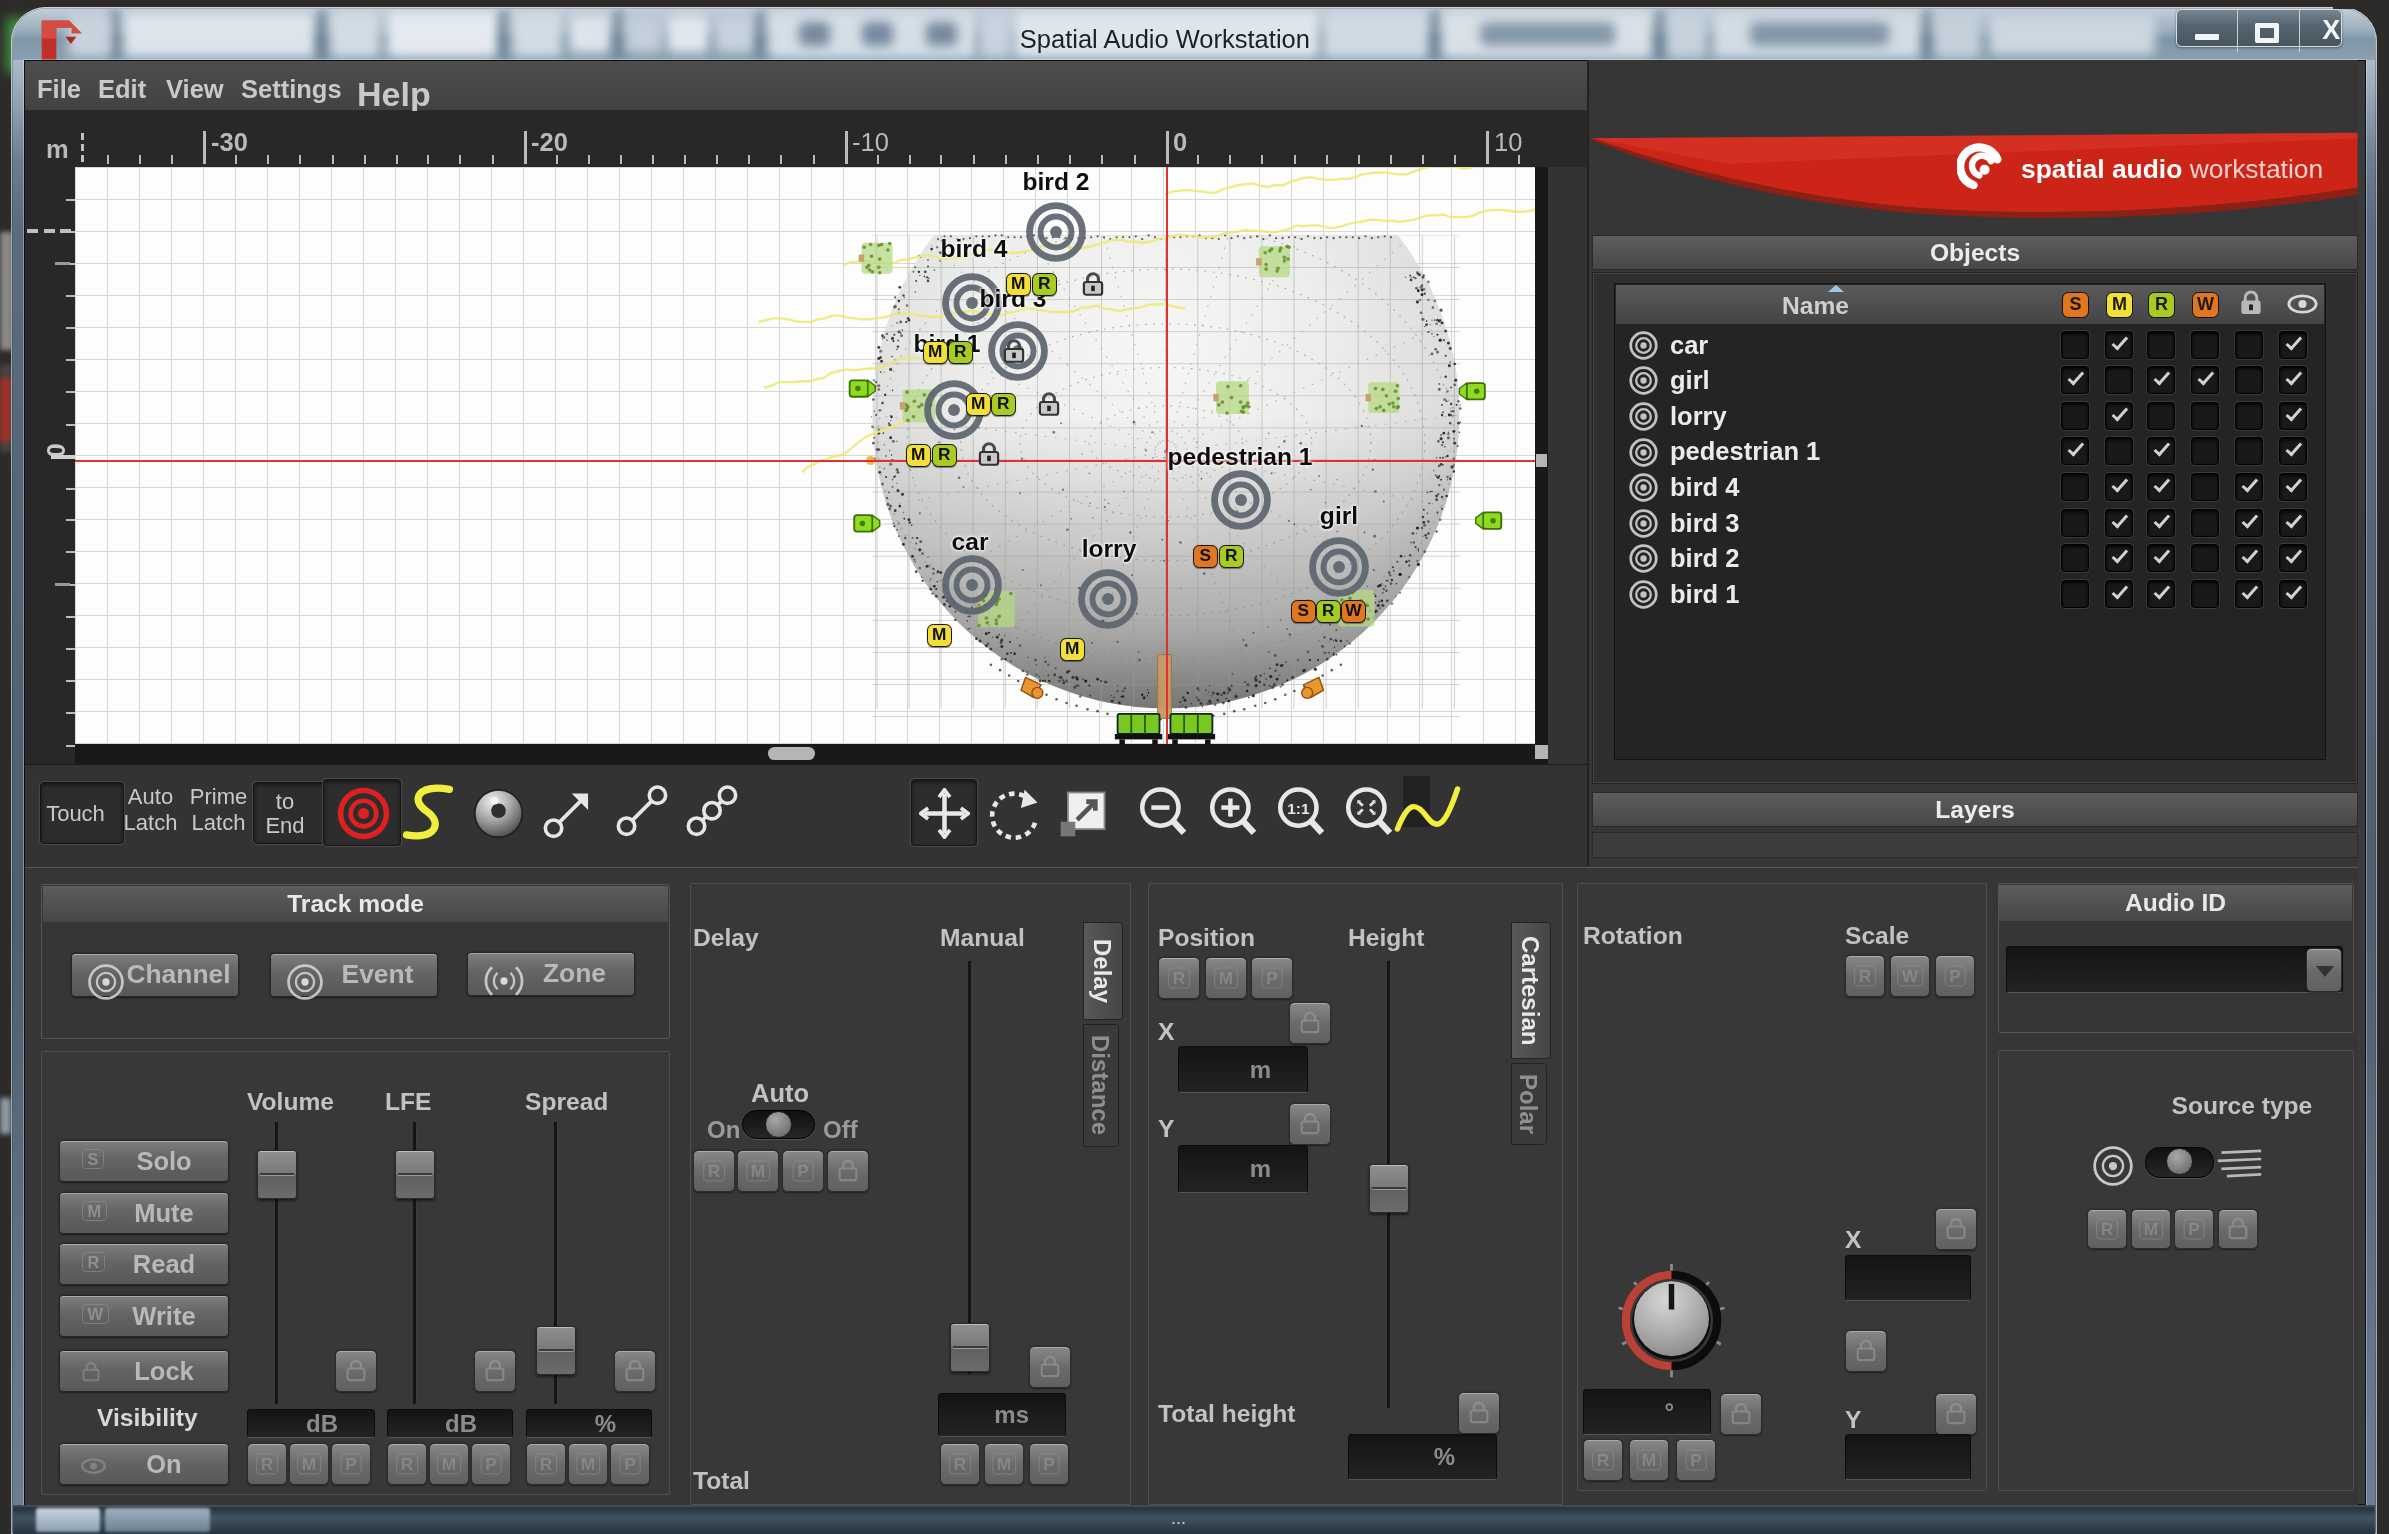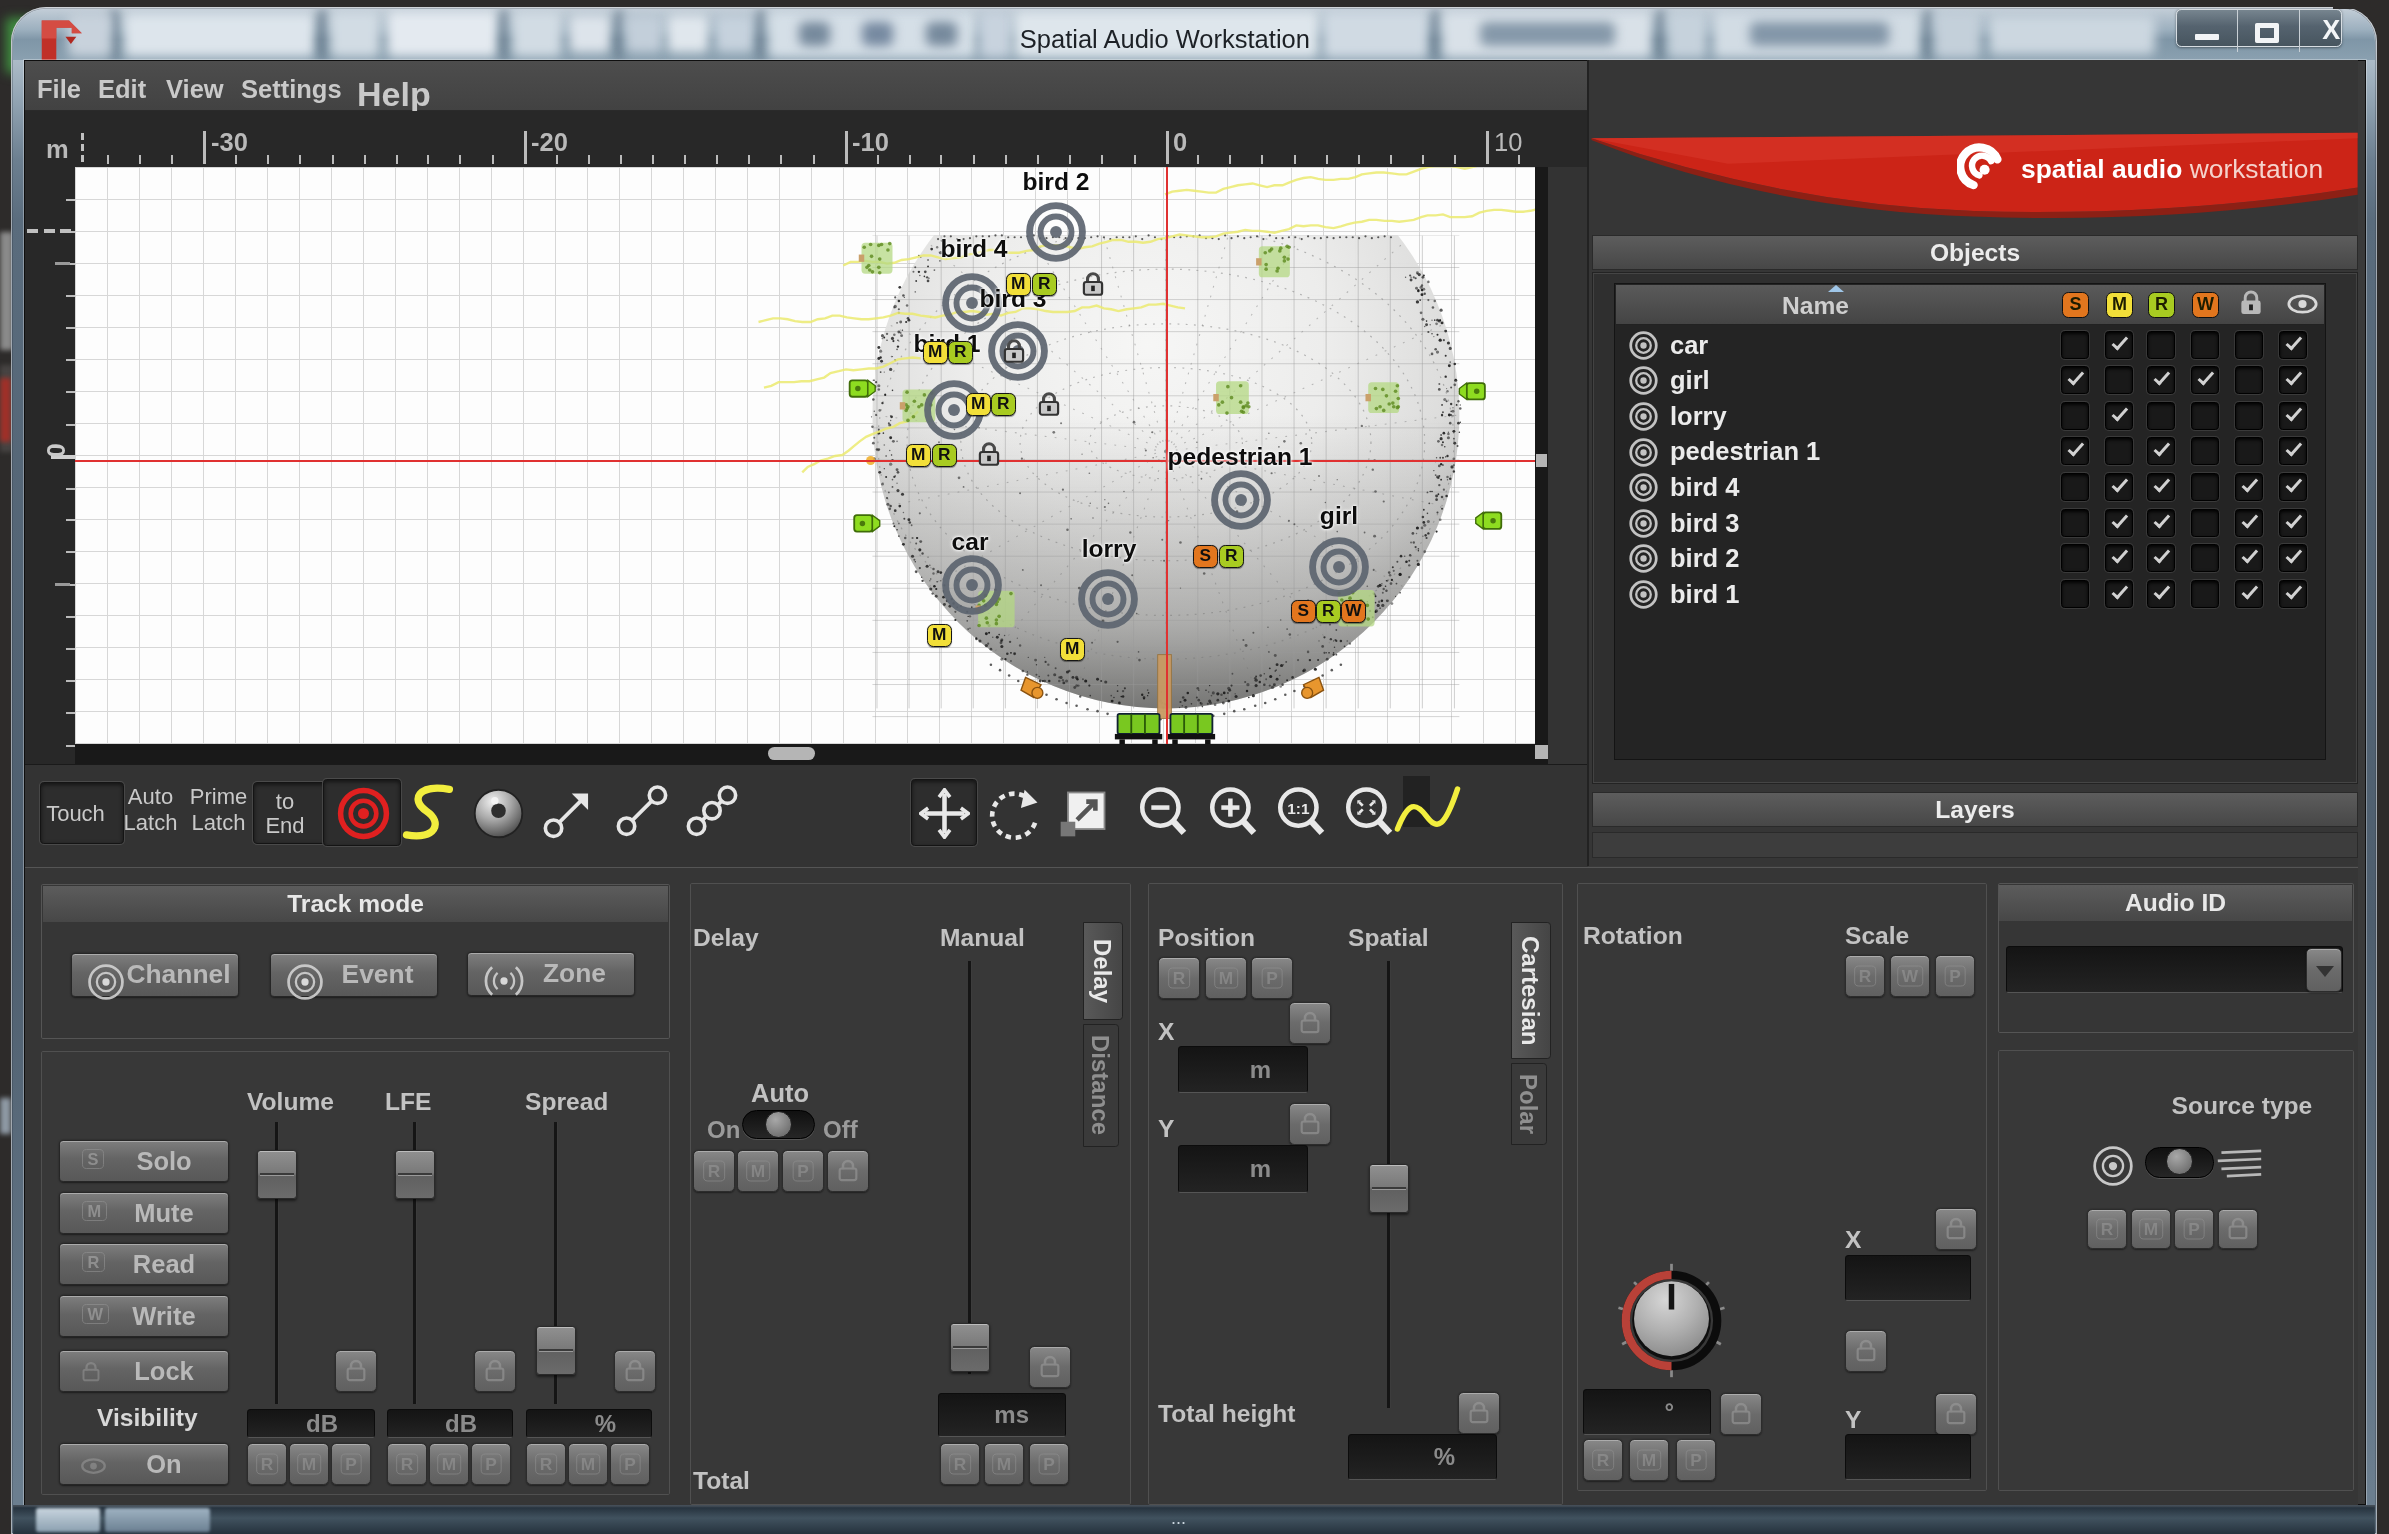--- a/index.html
+++ b/index.html
@@ -157,21 +157,21 @@
 <div class="abs" style="left:1390px;top:155px;width:1.8px;height:9px;background:#bbb"></div>
 <div class="abs" style="left:1422px;top:155px;width:1.8px;height:9px;background:#bbb"></div>
 <div class="abs" style="left:1454px;top:155px;width:1.8px;height:9px;background:#bbb"></div>
 <div class="abs" style="left:1486px;top:155px;width:1.8px;height:9px;background:#bbb"></div>
 <div class="abs" style="left:1518px;top:155px;width:1.8px;height:9px;background:#bbb"></div>
 <div class="abs" style="left:203px;top:131px;width:2.7px;height:33px;background:#bbb"></div>
 <div class="abs" style="left:211px;top:128px;width:73px;height:25.5px;font-size:25.5px;color:#b9b9b9;font-weight:bold">-30</div>
 <div class="abs" style="left:524px;top:131px;width:2.7px;height:33px;background:#bbb"></div>
 <div class="abs" style="left:531px;top:128px;width:73px;height:25.5px;font-size:25.5px;color:#b9b9b9;font-weight:bold">-20</div>
 <div class="abs" style="left:845px;top:131px;width:2.7px;height:33px;background:#bbb"></div>
-<div class="abs" style="left:852px;top:128px;width:73px;height:25.5px;font-size:25.5px;color:#b9b9b9;font-weight:bold">-10</div>
+<div class="abs" style="left:852px;top:128px;width:73px;height:25.5px;font-size:25.5px;color:#b9b9b9;font-weight:normal">-10</div>
 <div class="abs" style="left:1166px;top:131px;width:2.7px;height:33px;background:#bbb"></div>
 <div class="abs" style="left:1173px;top:128px;width:73px;height:25.5px;font-size:25.5px;color:#b9b9b9;font-weight:bold">0</div>
 <div class="abs" style="left:1486px;top:131px;width:2.7px;height:33px;background:#bbb"></div>
 <div class="abs" style="left:1494px;top:128px;width:73px;height:25.5px;font-size:25.5px;color:#b9b9b9;font-weight:normal">10</div>
 <div class="abs" style="left:66px;top:199px;width:9px;height:1.8px;background:#bbb"></div>
 <div class="abs" style="left:66px;top:231px;width:9px;height:1.8px;background:#bbb"></div>
 <div class="abs" style="left:66px;top:263px;width:9px;height:1.8px;background:#bbb"></div>
 <div class="abs" style="left:66px;top:295px;width:9px;height:1.8px;background:#bbb"></div>
 <div class="abs" style="left:66px;top:327px;width:9px;height:1.8px;background:#bbb"></div>
 <div class="abs" style="left:66px;top:359px;width:9px;height:1.8px;background:#bbb"></div>
@@ -1807,21 +1807,21 @@
 <div class="abs" style="left:1158px;top:1115px;width:9px;height:27px;font-size:24.6px;color:#c2c2c2;font-weight:bold;white-space:nowrap;">Y</div>
 <div class="sqb" style="left:1289px;top:1103px;width:42px;height:42px;">
     <svg style="position:absolute;left:50%;top:50%;transform:translate(-50%,-50%);opacity:.6" width="20" height="24" viewBox="0 0 24 28">
       <path d="M6 12 V8 a6 6 0 0 1 12 0 V12" fill="none" stroke="#9b9b9b" stroke-width="3"></path>
       <rect x="2" y="11" width="20" height="14" rx="2.5" fill="none" stroke="#9b9b9b" stroke-width="2.6"></rect>
     </svg>
   </div>
 <div class="fld" style="left:1178px;top:1145px;width:130px;height:48px;">
     <span style="position:absolute;right:36px;top:9px;font-size:24px">m</span>
   </div>
-<div class="abs" style="left:1348px;top:924px;width:9px;height:27px;font-size:24.6px;color:#c2c2c2;font-weight:bold;white-space:nowrap;">Spatial</div>
+<div class="abs" style="left:1348px;top:924px;width:9px;height:27px;font-size:24.6px;color:#c2c2c2;font-weight:bold;white-space:nowrap;">Height</div>
 <div class="vtrack" style="left:1387px;top:961px;width:3.6px;height:447px;"></div>
 <div class="vhandle" style="left:1369px;top:1164px;width:40px;height:49px;"></div>
 <div class="abs" style="left:1158px;top:1400px;width:9px;height:27px;font-size:24.6px;color:#c2c2c2;font-weight:bold;white-space:nowrap;">Total height</div>
 <div class="sqb" style="left:1458px;top:1392px;width:42px;height:42px;">
     <svg style="position:absolute;left:50%;top:50%;transform:translate(-50%,-50%);opacity:.6" width="20" height="24" viewBox="0 0 24 28">
       <path d="M6 12 V8 a6 6 0 0 1 12 0 V12" fill="none" stroke="#9b9b9b" stroke-width="3"></path>
       <rect x="2" y="11" width="20" height="14" rx="2.5" fill="none" stroke="#9b9b9b" stroke-width="2.6"></rect>
     </svg>
   </div>
 <div class="fld" style="left:1348px;top:1434px;width:149px;height:46px;">

